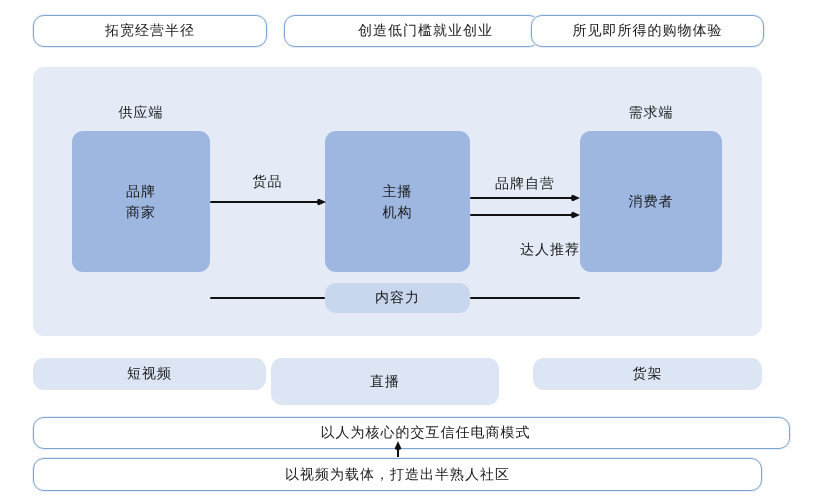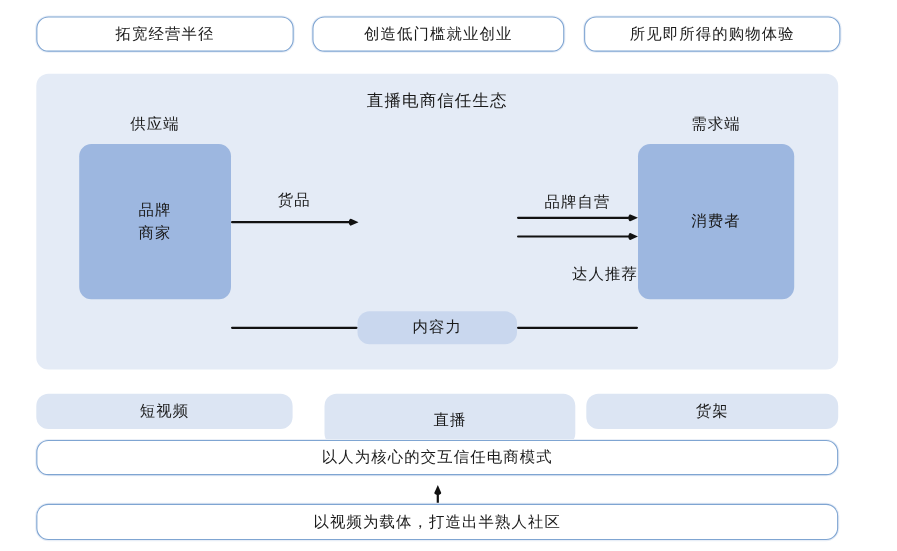--- a/index.html
+++ b/index.html
@@ -52,37 +52,40 @@
     border-right:4px solid transparent;
     border-bottom:9px solid #111;
   }
 </style>
 </head>
 <body style="--panel: #e4ebf6; --entity: #9db7e0; --capability: #c9d7ee; --channel: #dce5f3; --outline: #7fa5d2; --text: #1a1a1a;">
 
 <div class="abs center white-box" style="left:33px;top:15px;width:232px;height:30px;">
   <span>拓宽经营半径</span>
 </div>
-<div class="abs center white-box" style="left:284px;top:15px;width:227px;height:30px;">
+<div class="abs center white-box" style="left:284px;top:15px;width:227px;height:30px;padding-left:27px;">
   <span>创造低门槛就业创业</span>
 </div>
 <div class="abs center white-box" style="left:531px;top:15px;width:231px;height:30px;">
   <span>所见即所得的购物体验</span>
 </div>
 
 <div class="abs panel" style="left:33px;top:67px;width:729px;height:269px;">
 
-  <div class="abs center panel-title" style="left:0;top:14px;width:729px;height:20px;">直播电商信任生态</div>
 
   <div class="abs center side-label" style="left:39px;top:36px;width:138px;height:20px;">供应端</div>
   <div class="abs center side-label" style="left:547px;top:36px;width:142px;height:20px;">需求端</div>
 
   <div class="abs center entity-box" style="left:39px;top:64px;width:138px;height:141px;">
     <span style="display:block;">品牌</span>
     <span style="display:block;">商家</span>
+  </div>
+  <div class="abs center entity-box" style="left:292px;top:64px;width:145px;height:141px;">
+    <span style="display:block;">主播</span>
+    <span style="display:block;">机构</span>
   </div>
   <div class="abs center entity-box" style="left:547px;top:64px;width:142px;height:141px;">
     <span style="display:block;">消费者</span>
     <span style="display:block;"></span>
   </div>
 
   <div class="abs center arrow-label" style="left:177px;top:105px;width:115px;height:20px;">货品</div>
   <div class="abs hline" style="left:177px;top:134px;width:108px;"></div>
   <div class="abs head-right" style="left:284px;top:131px;"></div>
 
@@ -97,28 +100,28 @@
   <div class="abs center capability-box" style="left:292px;top:216px;width:145px;height:30px;">
     <span>内容力</span>
   </div>
   <div class="abs hline" style="left:177px;top:230px;width:115px;"></div>
   <div class="abs hline" style="left:437px;top:230px;width:110px;"></div>
 </div>
 
 <div class="abs center channel-box" style="left:33px;top:358px;width:233px;height:32px;">
   <span>短视频</span>
 </div>
-<div class="abs center channel-box" style="left:295px;top:358px;width:228px;height:47px;">
+<div class="abs center channel-box" style="left:271px;top:358px;width:228px;height:47px;">
   <span>直播</span>
 </div>
 <div class="abs center channel-box" style="left:533px;top:358px;width:229px;height:32px;">
   <span>货架</span>
 </div>
 
-<div class="abs center white-box" style="left:33px;top:400px;width:727px;height:30px;">
+<div class="abs center white-box" style="left:33px;top:417px;width:727px;height:30px;padding-left:28px;">
   <span>以人为核心的交互信任电商模式</span>
 </div>
 
 <div class="abs head-up" style="left:394px;top:441px;"></div>
 <div class="abs vline" style="left:397px;top:449px;height:9px;"></div>
 
 <div class="abs center white-box" style="left:33px;top:458px;width:727px;height:31px;text-align:right;">
   <span>以视频为载体，打造出半熟人社区</span>
 </div>
 

